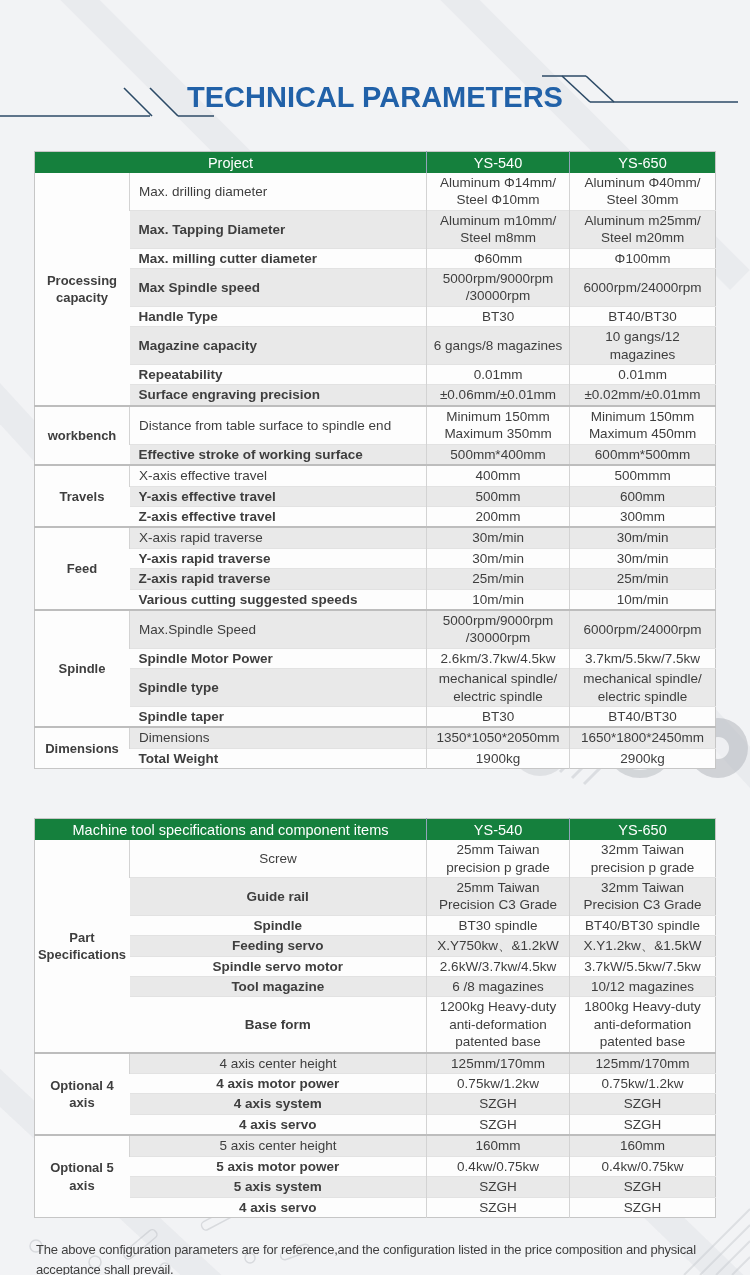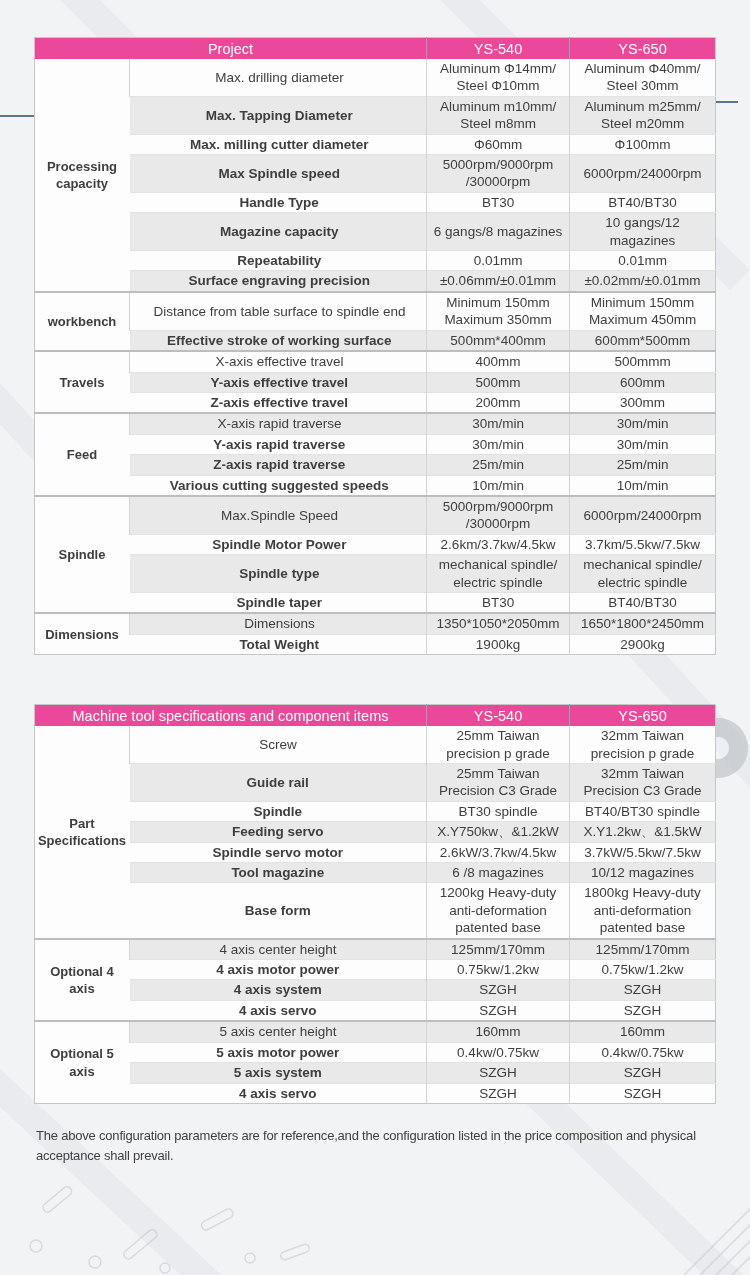--- a/index.html
+++ b/index.html
@@ -20,42 +20,42 @@
 
   table.spec-table {
     border-collapse:collapse; table-layout:fixed;
     width:682px; margin-left:34px;
     background:#fdfdfd; border:1px solid #c6c6c6;
   }
   table.spec-table.t1 { margin-top:37px; }
   table.spec-table.t2 { margin-top:49px; }
 
   .spec-table th {
-    background:#ec4899; color:#ffffff; font-weight:400;
+    background:#15803d; color:#ffffff; font-weight:400;
     font-size:14.5px; height:21px; padding:0 4px;
     border-left:1px solid #93a4ba;
   }
   .spec-table th:first-child { border-left:none; }
 
   .spec-table td {
     border-left:1px solid #d3d3d3;
     border-top:1px solid #e2e2e2;
     font-size:13.5px; color:#3e3e3e;
     text-align:center; vertical-align:middle;
     padding:1px 4px; line-height:17.4px;
     white-space:pre-line;
     background:#fdfdfd;
   }
   .spec-table td:first-child { border-left:none;font-weight:bold; }
   .spec-table tr.group-start td { border-top:2px solid #bdbdbd; }
   .spec-table thead + tbody tr:first-child td { border-top:none; }
   .spec-table tr.alt td:not(.group-cell) { background:#e9e9e9; }
 
   .spec-table td.group-cell { font-size:13px; padding:1px 2px; background:#fdfdfd; }
-  .spec-table.param-left td.param-cell { text-align:center; padding-left:9px; padding-right:6px; }
+  .spec-table.param-left td.param-cell { text-align:left; padding-left:9px; padding-right:6px; }
   .spec-table td.value-cell { padding-left:2px; padding-right:2px; }
 
   .footer-note {
     margin:22px 14px 0 36px; width:700px;
     font-size:13px; letter-spacing:-0.2px; line-height:20px; color:#3f3f3f;
   }
 </style>
 </head>
 <body>
 
@@ -113,20 +113,21 @@
     </g>
     <g fill="none" stroke="#2c4a66" stroke-width="1.6">
       <path d="M542,76 H586"></path>
       <path d="M562,76 L590,102"></path>
       <path d="M586,76 L614,102"></path>
       <path d="M590,102 H738"></path>
     </g>
   </svg>
 
   <div class="content">
+    <h1 class="page-title">TECHNICAL PARAMETERS</h1>
 
     <table class="spec-table t1 param-left">
         <colgroup>
           <col style="width: 95px;">
           <col style="width: 297px;">
           <col style="width: 143px;">
           <col style="width: 146px;">
         </colgroup>
         <thead>
           <tr>

